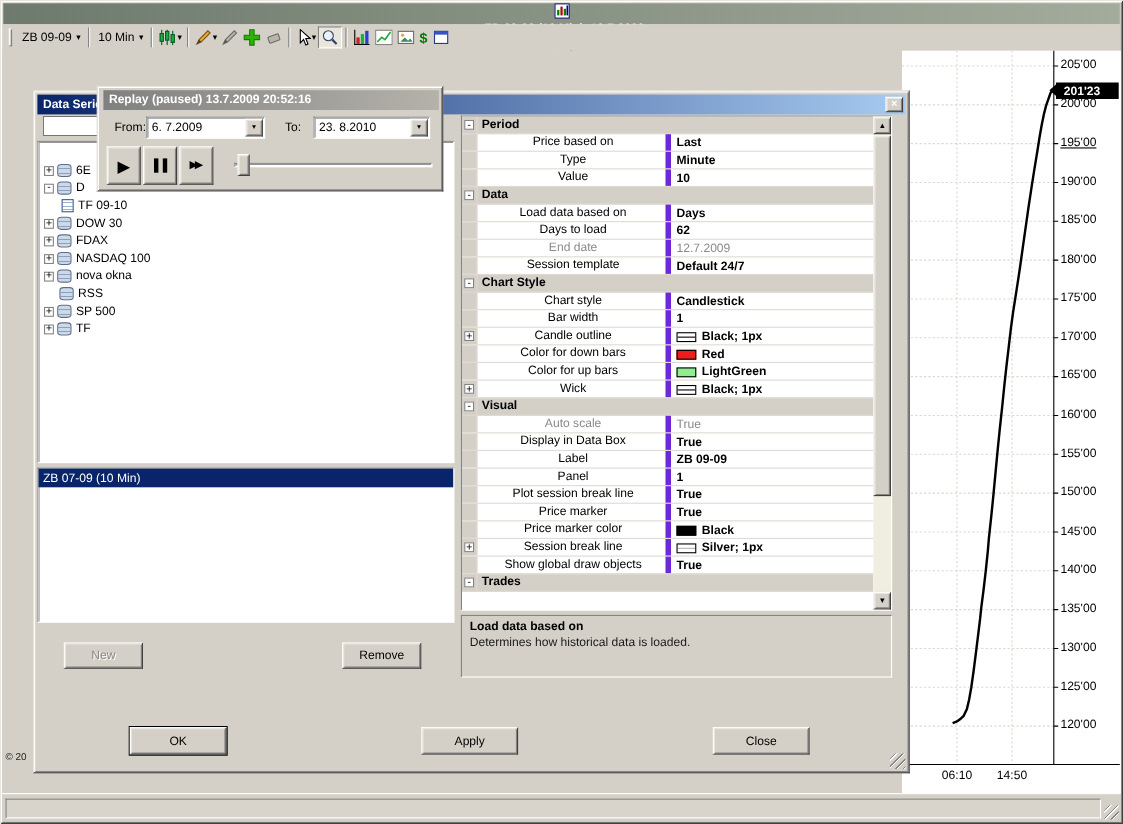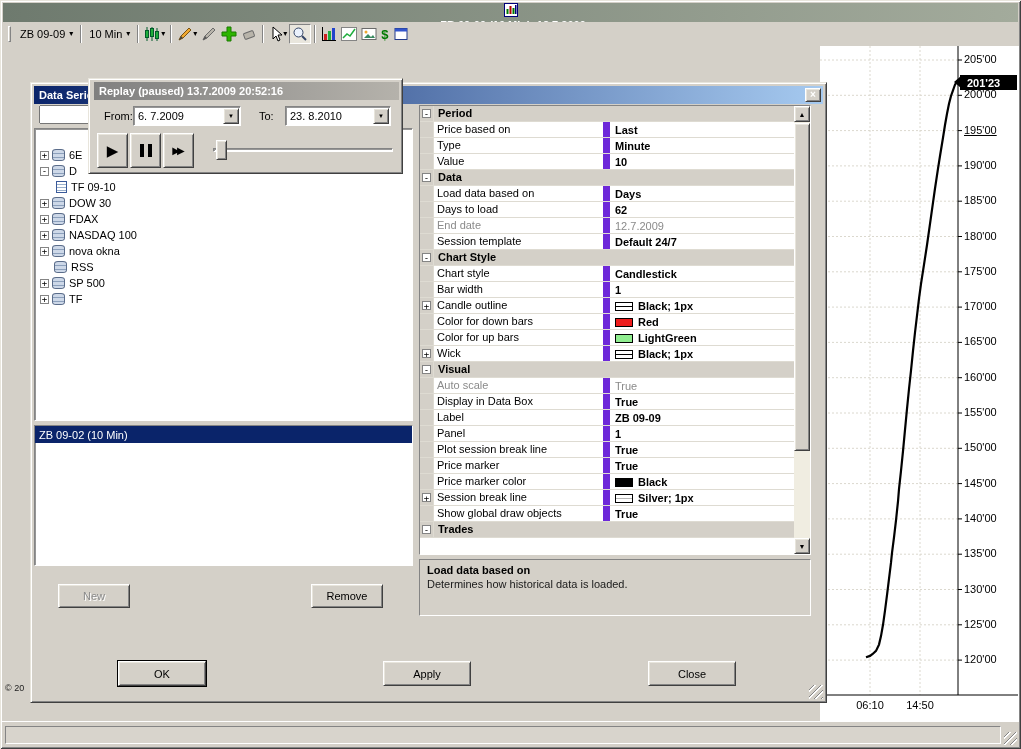--- a/index.html
+++ b/index.html
@@ -63,21 +63,21 @@
   .okbtn{position:absolute;left:87px;top:578px;width:88px;height:25px;}
   .applybtn{position:absolute;left:352px;top:578px;width:88px;height:25px;}
   .closebtn{position:absolute;left:617px;top:578px;width:88px;height:25px;}
   .grip{position:absolute;right:3px;bottom:3px;width:14px;height:14px;background:repeating-linear-gradient(135deg,transparent 0 3px,#848484 3px 4px,#fff 4px 5px);}
   
   .pgrid{position:absolute;left:388px;top:22px;width:392px;height:450px;border:1px solid;border-color:#848484 #fff #fff #848484;background:#fff;}
   .pg-rows{position:absolute;left:0;top:0;right:16px;bottom:0;overflow:hidden;}
   .pg-row{display:flex;height:16px;border-bottom:1px solid #dedbd2;align-items:stretch;}
   .pg-margin{width:14px;background:#d4d0c8;border-right:1px solid #dedbd2;display:flex;align-items:center;justify-content:center;flex:none;}
   .pg-margin .xbox{margin-right:0;}
-  .pg-label{width:176px;border-right:7px solid #6d28d9;padding:1px 0 0 3px;white-space:nowrap;overflow:hidden;flex:none;}
+  .pg-label{width:176px;border-right:5px solid #6d28d9;padding:1px 0 0 3px;white-space:nowrap;overflow:hidden;flex:none;text-align:center;}
   .pg-value{flex:1;padding:1px 0 0 5px;font-weight:bold;white-space:nowrap;overflow:hidden;display:flex;align-items:center;}
   .pg-section{background:#d4d0c8;font-weight:bold;}
   .pg-sec-label{padding:1px 0 0 4px;}
   .dis{color:#8a8a8a;font-weight:normal;}
   .swatch{display:inline-block;width:18px;height:9px;border:1px solid #000;margin-right:5px;flex:none;}
   .swatch.line{background-color:#fff;background-image:linear-gradient(#000,#000);background-size:100% 1px;background-position:center;background-repeat:no-repeat;}
   .swatch.line.silver{background-image:linear-gradient(#b4b4b4,#b4b4b4);}
   .pg-scroll{position:absolute;right:0;top:0;bottom:0;width:16px;background:#f0ede1;}
   .sb-btn{position:absolute;left:0;width:16px;height:16px;display:flex;align-items:center;justify-content:center;font-size:7px;background:#d4d0c8;border:1px solid;border-color:#fff #404040 #404040 #fff;box-shadow:inset 1px 1px 0 #e8e5dc, inset -1px -1px 0 #848484;}
   .sb-up{top:0;}
@@ -359,21 +359,21 @@
           <span class="db-icon"></span>
           <span class="tree-label">SP 500</span>
         </div>
         <div class="tree-row">
           <span class="xbox">+</span>
           <span class="db-icon"></span>
           <span class="tree-label">TF</span>
         </div>
       </div>
     <div class="serieslist sunken2">
-      <div class="series-sel">ZB 09-02 (10 Min)</div>
+      <div class="series-sel">ZB 07-09 (10 Min)</div>
     </div>
     <button class="btn disabled newbtn">New</button>
     <button class="btn removebtn">Remove</button>
 
     <div class="pgrid">
       <div class="pg-rows">
           <div class="pg-row pg-section">
             <span class="pg-margin">
               <span class="xbox">-</span>
             </span>

